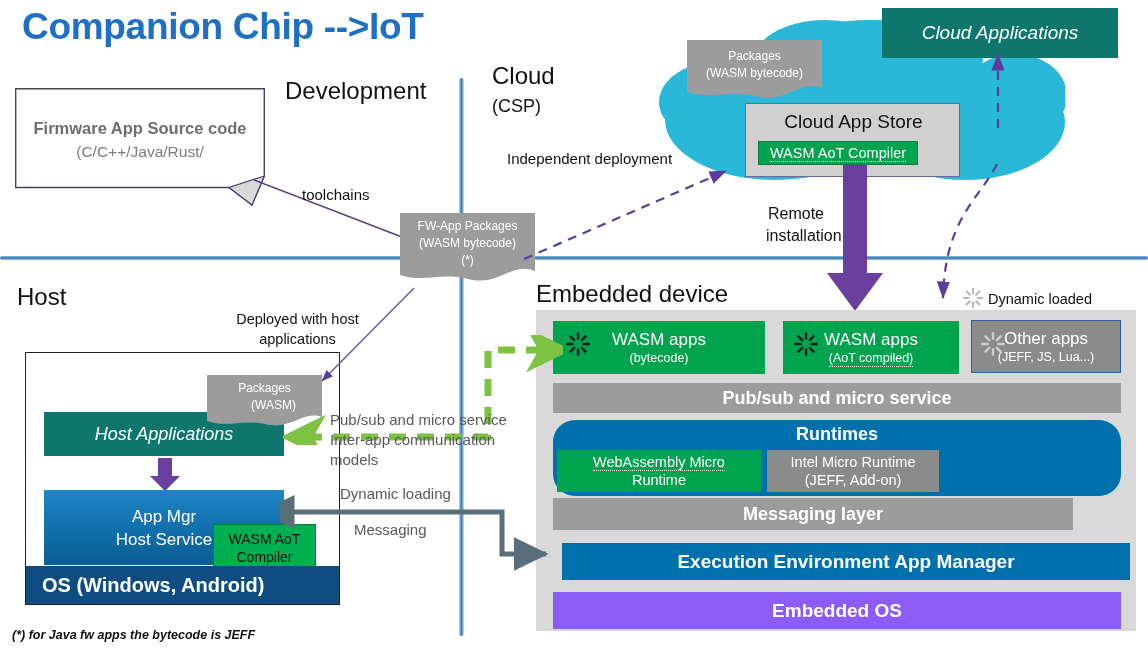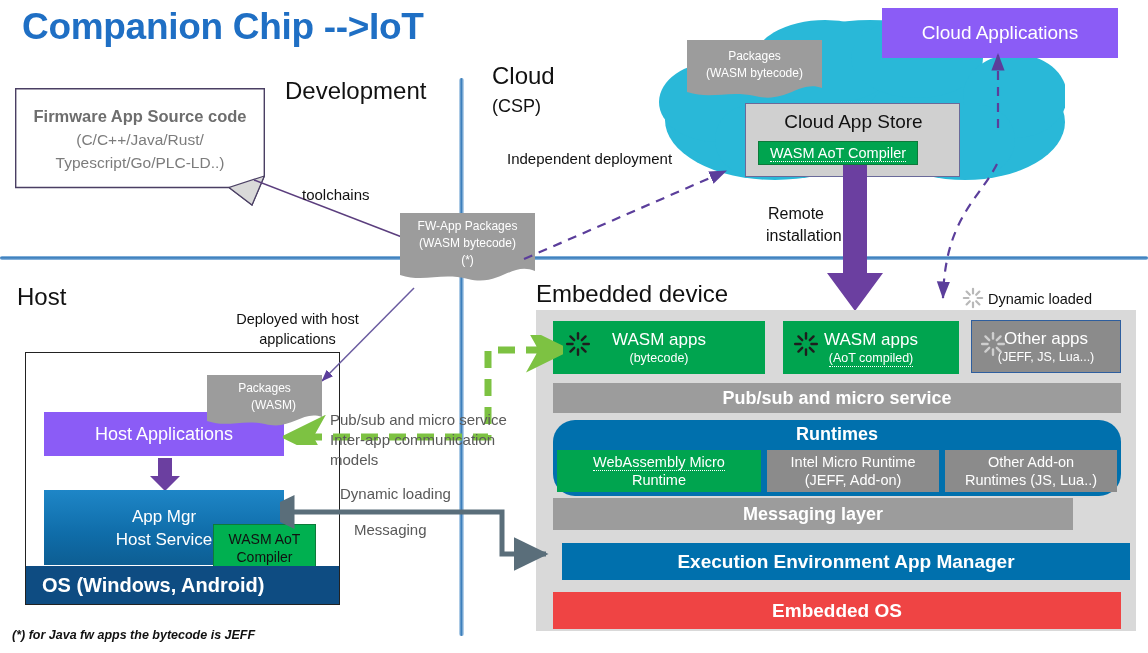--- a/index.html
+++ b/index.html
@@ -20,24 +20,24 @@
   .caption-sub{color:#111;font-size:18px;}
 
   
   .hline{height:4px;border-radius:2px;
      background:linear-gradient(to bottom,#9DC3E6 0%,#2E75B6 45%,#9DC3E6 100%);}
   .vline{width:5px;border-radius:3px;
      background:linear-gradient(to right,#CFE2F3 0%,#2E75B6 45%,#CFE2F3 100%);}
 
   
   .box{color:#fff;}
-  .gray{background:#8b5cf6;}
+  .gray{background:#0f766e;font-style:italic;}
   .graylt{background:#9C9C9C;}
   .blue{background:#0070AD;}
-  .darkgray{background:#ef4444;justify-content:center;}
+  .darkgray{background:#8b5cf6;justify-content:center;}
   .navy{background:#0E4C82;}
 
   .b-title{font-weight:bold;}
   .sm{font-size:12px;}
 
   
   #cloud{left:655px;top:10px;width:410px;height:175px;}
 
   
   .wave{position:absolute;}
@@ -77,21 +77,20 @@
   <div class="abs caption" style="left:536px;top:280px;">Embedded device</div>
 
   <div class="abs" style="left:15px;top:88px;width:250px;height:120px;">
     <svg width="250" height="120" viewBox="0 0 250 120">
       <path d="M0.7,0.7 H249.3 V88 L237,117 L214,99.5 H0.7 Z" fill="#ffffff" stroke="#4A3F63" stroke-width="1.4"></path>
       <path d="M249.3,88 L237,117 L214,99.5 Z" fill="#D9D9D9" stroke="#4A3F63" stroke-width="1.2"></path>
     </svg>
     <div class="abs ctr col" style="left:0;top:6px;width:250px;height:90px;">
       <div style="color:#6E6E6E;font-size:16.5px;font-weight:bold;line-height:24px;">Firmware App Source code</div>
       <div style="color:#7C7C7C;font-size:15.5px;line-height:23px;">(C/C++/Java/Rust/</div>
-      <div style="color:#7C7C7C;font-size:15.5px;line-height:23px;">Typescript/Go/PLC-LD..)</div>
     </div>
   </div>
 
   <svg class="abs" style="left:252px;top:178px;width:180px;height:78px;" width="180" height="78">
     <defs>
       <marker id="arrPurpleThin" markerWidth="9" markerHeight="9" refX="7.5" refY="3" orient="auto">
         <path d="M0,0 L8,3 L0,6 Z" fill="#5B3E7E"></path>
       </marker>
     </defs>
     <line x1="2" y1="2" x2="168" y2="66" stroke="#5B3E7E" stroke-width="1.6" marker-end="url(#arrPurpleThin)"></line>
@@ -257,26 +256,20 @@
     <div class="abs ctr col" style="left:4px;top:30px;width:204px;height:42px;background:#00A44F;">
       <div style="color:#fff;font-size:14.5px;line-height:18px;">
         <span style="border-bottom:1.5px dotted #ffffff;">WebAssembly Micro</span>
       </div>
       <div style="color:#fff;font-size:14.5px;line-height:18px;">Runtime</div>
     </div>
     <div class="abs ctr col" style="left:214px;top:30px;width:172px;height:42px;background:#8B8B8B;">
       <div style="color:#fff;font-size:14.5px;line-height:18px;">Intel Micro Runtime</div>
       <div style="color:#fff;font-size:14.5px;line-height:18px;">(JEFF, Add-on)</div>
     </div>
-    <div class="abs ctr col" style="left:392px;top:30px;width:172px;height:42px;background:#8B8B8B;">
-      <div style="color:#fff;font-size:14.5px;line-height:18px;">Other Add-on</div>
-      <div style="color:#fff;font-size:14.5px;line-height:18px;">
-        <span>Runtimes (JS, Lua..)</span>
-      </div>
-    </div>
   </div>
 
   <div class="abs ctr box graylt" style="left:553px;top:498px;width:520px;height:32px;">
     <span class="b-title" style="font-size:18px;">Messaging layer</span>
   </div>
 
   <div class="abs ctr box blue" style="left:553px;top:543px;width:568px;height:37px;margin-left:9px;">
     <span class="b-title" style="font-size:19px;">Execution Environment App Manager</span>
   </div>
 

